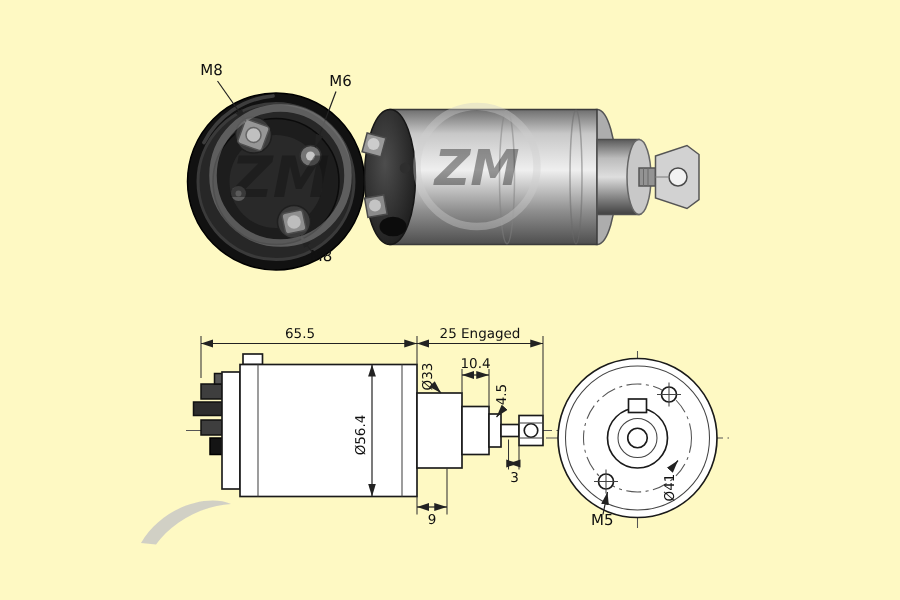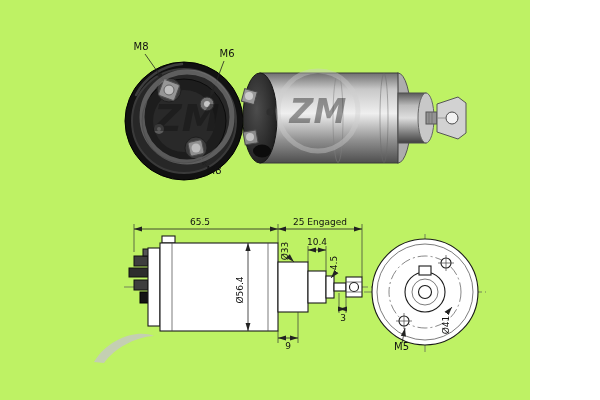--- a/index.html
+++ b/index.html
@@ -1,16 +1,16 @@
 <!DOCTYPE html>
 <html><head>
 <meta charset="utf-8">
 <style>
   html,body{margin:0;padding:0;background:#fff}
-  .page{position:relative;width:530px;height:400px;background:#bef264;overflow:hidden;
+  .page{position:relative;width:600px;height:400px;background:#fef9c3;overflow:hidden;
         font-family:"DejaVu Sans",sans-serif}
   svg text{font-family:"DejaVu Sans",sans-serif;fill:#111}
   .outl{fill:#fff;stroke:#1a1a1a;stroke-width:1.1}
   .thin{fill:none;stroke:#444;stroke-width:.7}
   .dimln{stroke:#222;stroke-width:.8;fill:none}
   .ext{stroke:#333;stroke-width:.7;fill:none}
   .cl{stroke:#555;stroke-width:.7;fill:none;stroke-dasharray:10 3 2 3}
   .dim{font-size:9px}
   .lbl{font-size:10px}
   .wm{font-style:italic;font-weight:bold}

